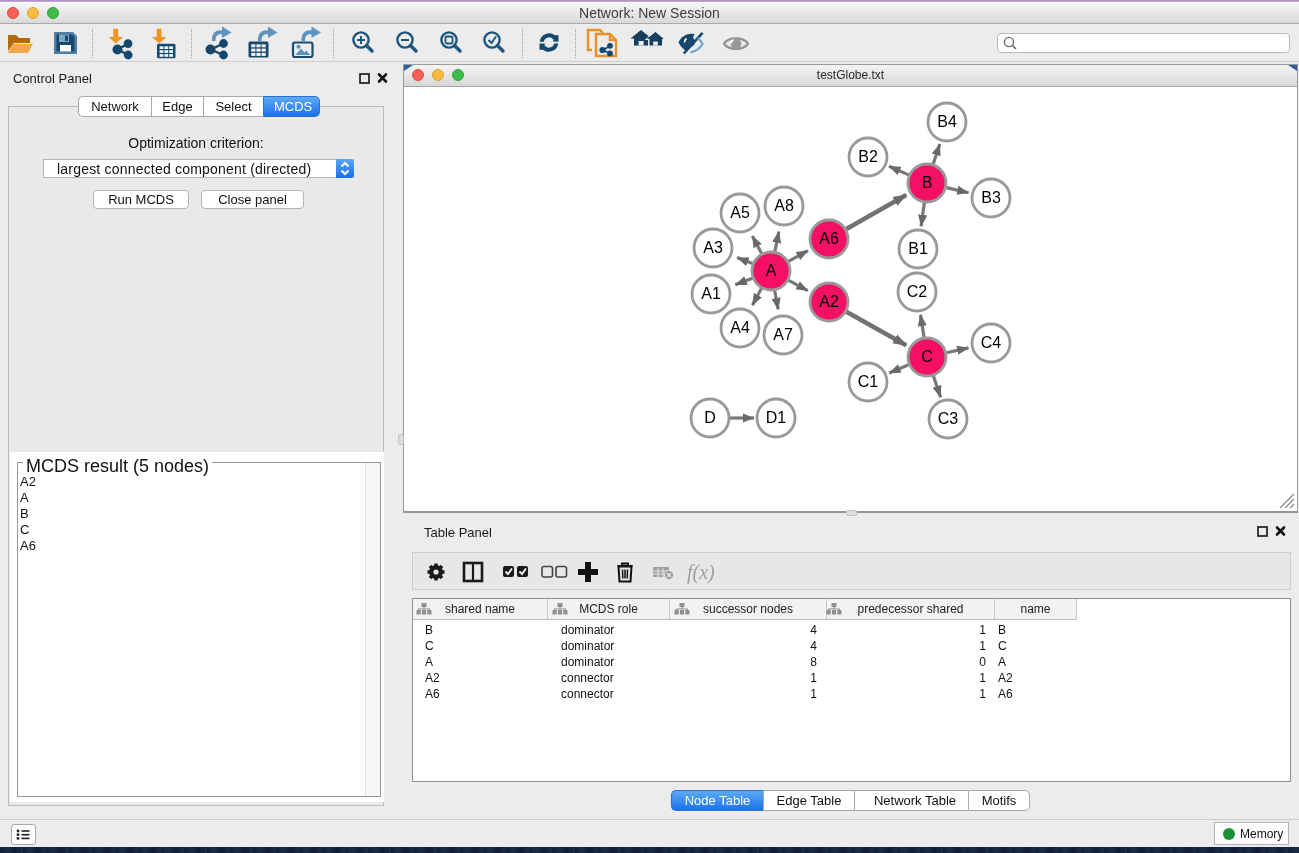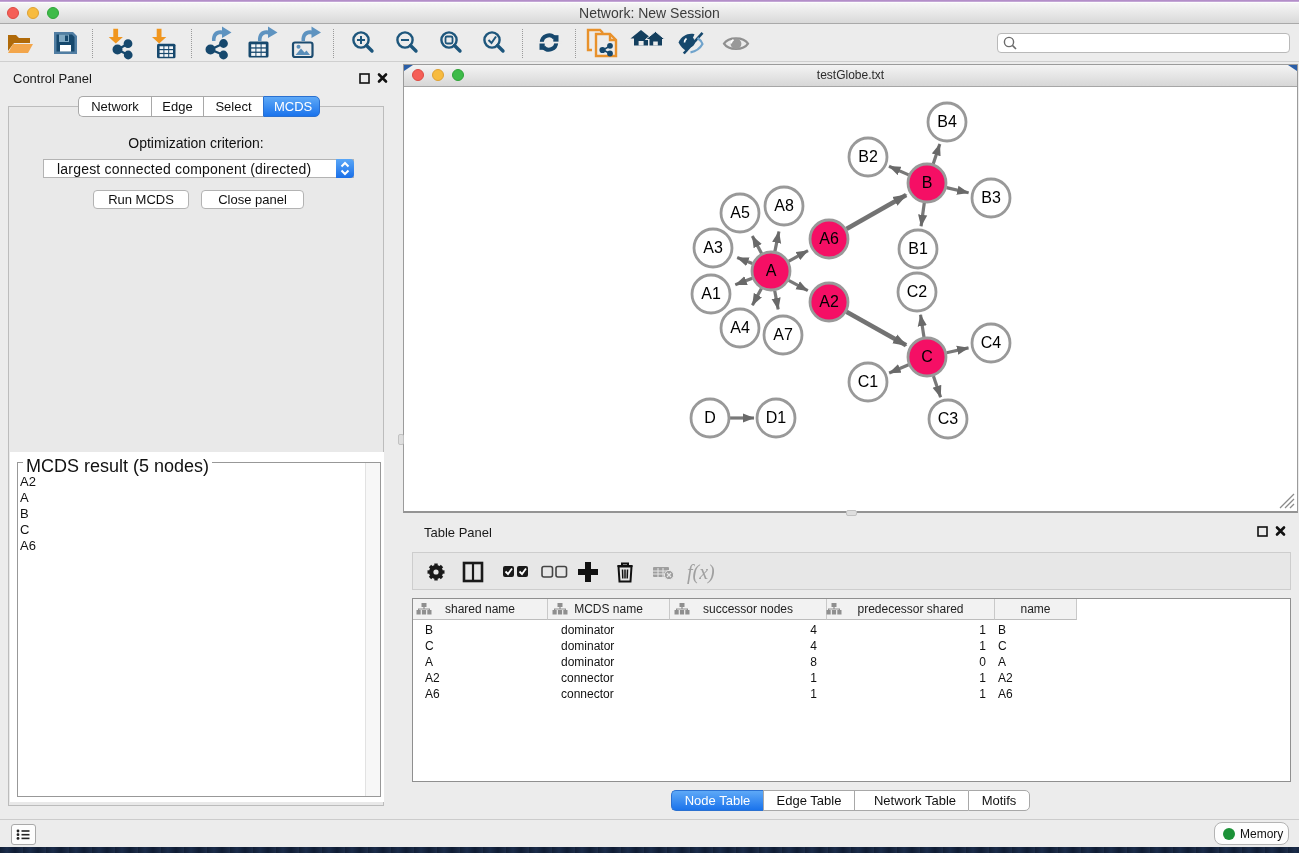--- a/index.html
+++ b/index.html
@@ -56,21 +56,21 @@
   border-bottom:1px solid #bdbdbd; font-size:12px; color:#222; text-align:center; line-height:20px; }
 .td { position:absolute; font-size:12px; color:#111; }
 
 #bottabs { left:671px; top:790px; }
 
 #statusline { left:0; top:819px; width:1299px; height:1px; background:#cccccc; }
 #statusbar { left:0; top:820px; width:1299px; height:27px; background:#ececec; }
 #listbtn { position:absolute; left:11px; top:4px; width:25px; height:21px; background:#fdfdfd;
   border:1px solid #a9a9a9; border-radius:3px; }
 #membtn { position:absolute; left:1214px; top:2px; width:75px; height:23px; background:#fdfdfd;
-  border:1px solid #b3b3b3; border-radius:8px; font-size:12px; color:#111; }
+  border:1px solid #b3b3b3; border-radius:0; font-size:12px; color:#111; }
 #darkstrip { left:0; top:847px; width:1299px; height:6px; background:repeating-linear-gradient(90deg,#121f36 0px,#1b2c4a 7px,#0f1c33 15px,#1d2d49 23px); }
 </style>
 </head>
 <body>
 <div class="abs" id="purple"></div>
 <div class="abs" id="titlebar">
   <div class="light" style="left:7px;background:#f55f57;border:1px solid #dd4a43;"></div>
   <div class="light" style="left:27px;background:#f7bb3f;border:1px solid #dfa133;"></div>
   <div class="light" style="left:47px;background:#3ebb49;border:1px solid #2fa439;"></div>
   <div class="title">Network: New Session</div>
@@ -406,21 +406,21 @@
       <line x1="250" y1="15" x2="250" y2="24" stroke="#e7e7e7" stroke-width="1"></line>
       <circle cx="256" cy="22" r="4.6" fill="#9e9e9e" stroke="#e7e7e7" stroke-width="1"></circle>
       <path d="M254 20 L258 24 M258 20 L254 24" stroke="#e7e7e7" stroke-width="1.3"></path>
     </g>
 
     <text x="274" y="26" font-family="Liberation Serif,serif" font-style="italic" font-size="20" fill="#a0a0a0">f(x)</text>
   </svg>
 </div>
 <div class="abs" id="tp-table">
   <div class="th" style="left:0;width:135px;">shared name</div>
-  <div class="th" style="left:135px;width:122px;">MCDS name</div>
+  <div class="th" style="left:135px;width:122px;">MCDS role</div>
   <div class="th" style="left:257px;width:157px;">successor nodes</div>
   <div class="th" style="left:414px;width:168px;">predecessor shared</div>
   <div class="th" style="left:582px;width:82px;">name</div>
   <svg width="877" height="22" style="position:absolute;left:0;top:0">
     <defs>
         <g id="hier" fill="#8f8f8f">
       <rect x="8.5" y="4" width="5" height="4"></rect>
       <rect x="3.5" y="11" width="4.2" height="4.5"></rect>
       <rect x="8.9" y="11" width="4.2" height="4.5"></rect>
       <rect x="14.3" y="11" width="4.2" height="4.5"></rect>

